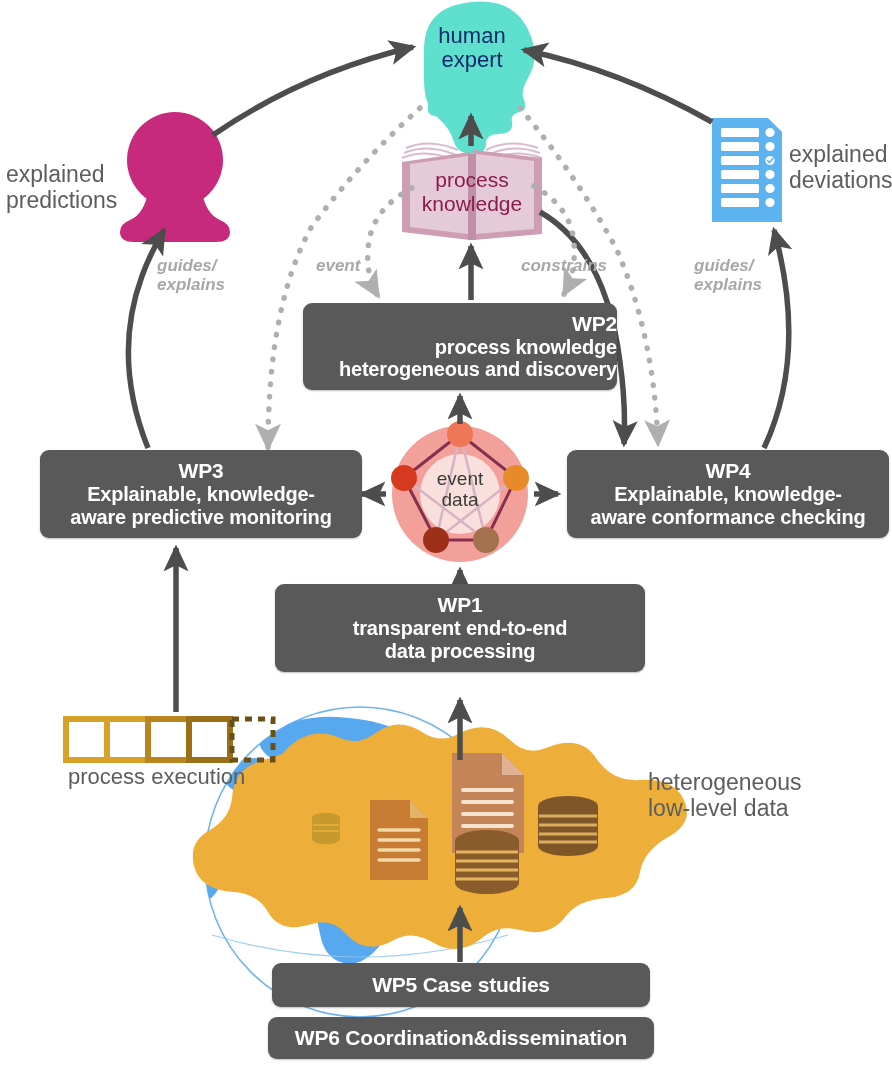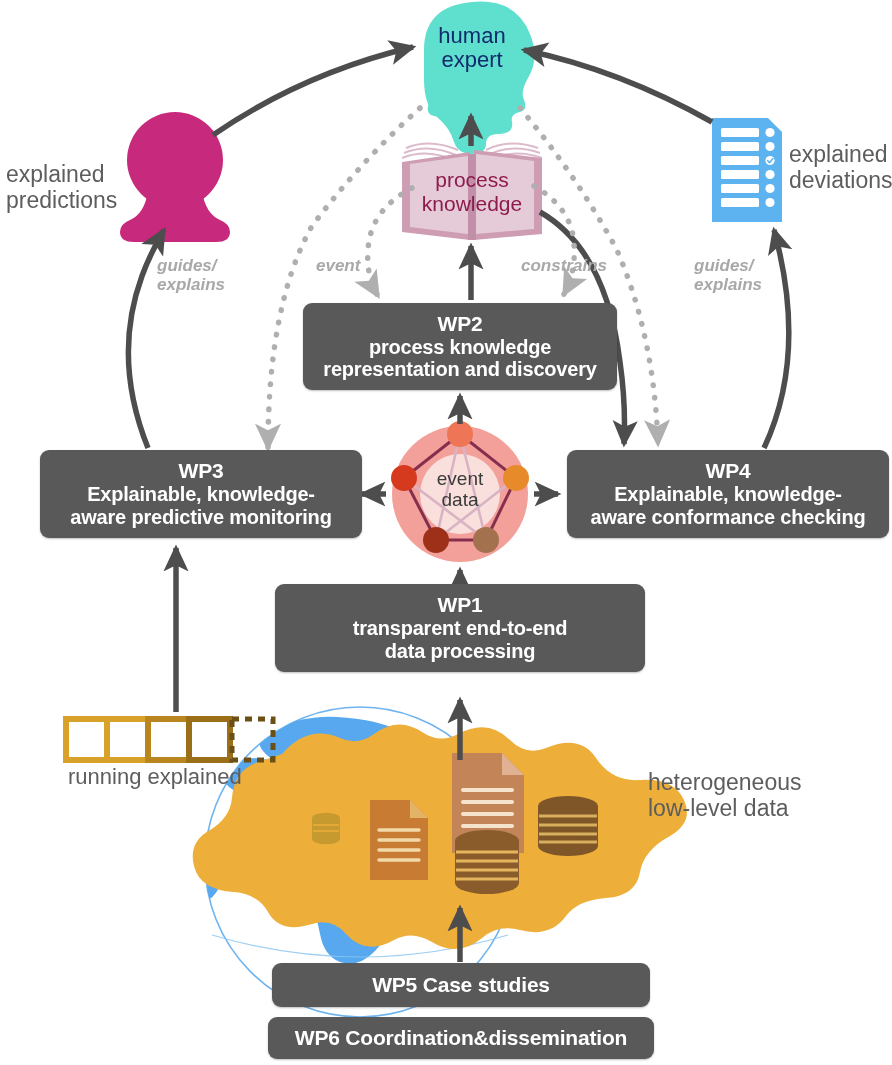--- a/index.html
+++ b/index.html
@@ -276,45 +276,45 @@
   <div class="free-label" style="left:6px;top:162px;width:145px;text-align:left;">
     <div>explained</div>
     <div>predictions</div>
   </div>
 
   <div class="free-label" style="left:789px;top:142px;width:160px;text-align:left;">
     <div>explained</div>
     <div>deviations</div>
   </div>
 
-  <div class="free-label" style="left:68px;top:765px;width:230px;text-align:left;font-size:22px;">running explained</div>
+  <div class="free-label" style="left:68px;top:765px;width:230px;text-align:left;font-size:22px;">process execution</div>
 
   <div class="free-label" style="left:648px;top:770px;width:190px;text-align:left;">
     <div>heterogeneous</div>
     <div>low-level data</div>
   </div>
 
   <div class="italic-label" style="left:157px;top:256px;width:96px;text-align:left;">
     <div>guides/</div>
     <div>explains</div>
   </div>
 
   <div class="italic-label" style="left:316px;top:256px;width:84px;text-align:left;">event</div>
 
   <div class="italic-label" style="left:521px;top:256px;width:100px;text-align:left;">constrains</div>
 
   <div class="italic-label" style="left:694px;top:256px;width:96px;text-align:left;">
     <div>guides/</div>
     <div>explains</div>
   </div>
 
-  <div class="wp-box" id="box-wp2" style="left:303px;top:303px;width:314px;height:87px;">
+  <div class="wp-box" id="box-wp2" style="left:303px;top:303px;width:314px;height:87px;align-items:flex-end;">
     <div class="wp-title">WP2</div>
     <div class="wp-sub">process knowledge</div>
-    <div class="wp-sub">representation and discovery</div>
+    <div class="wp-sub">heterogeneous and discovery</div>
   </div>
 
   <div class="wp-box" id="box-wp3" style="left:40px;top:450px;width:322px;height:88px;">
     <div class="wp-title">WP3</div>
     <div class="wp-sub">Explainable, knowledge-</div>
     <div class="wp-sub">aware predictive monitoring</div>
   </div>
 
   <div class="wp-box" id="box-wp4" style="left:567px;top:450px;width:322px;height:88px;">
     <div class="wp-title">WP4</div>

